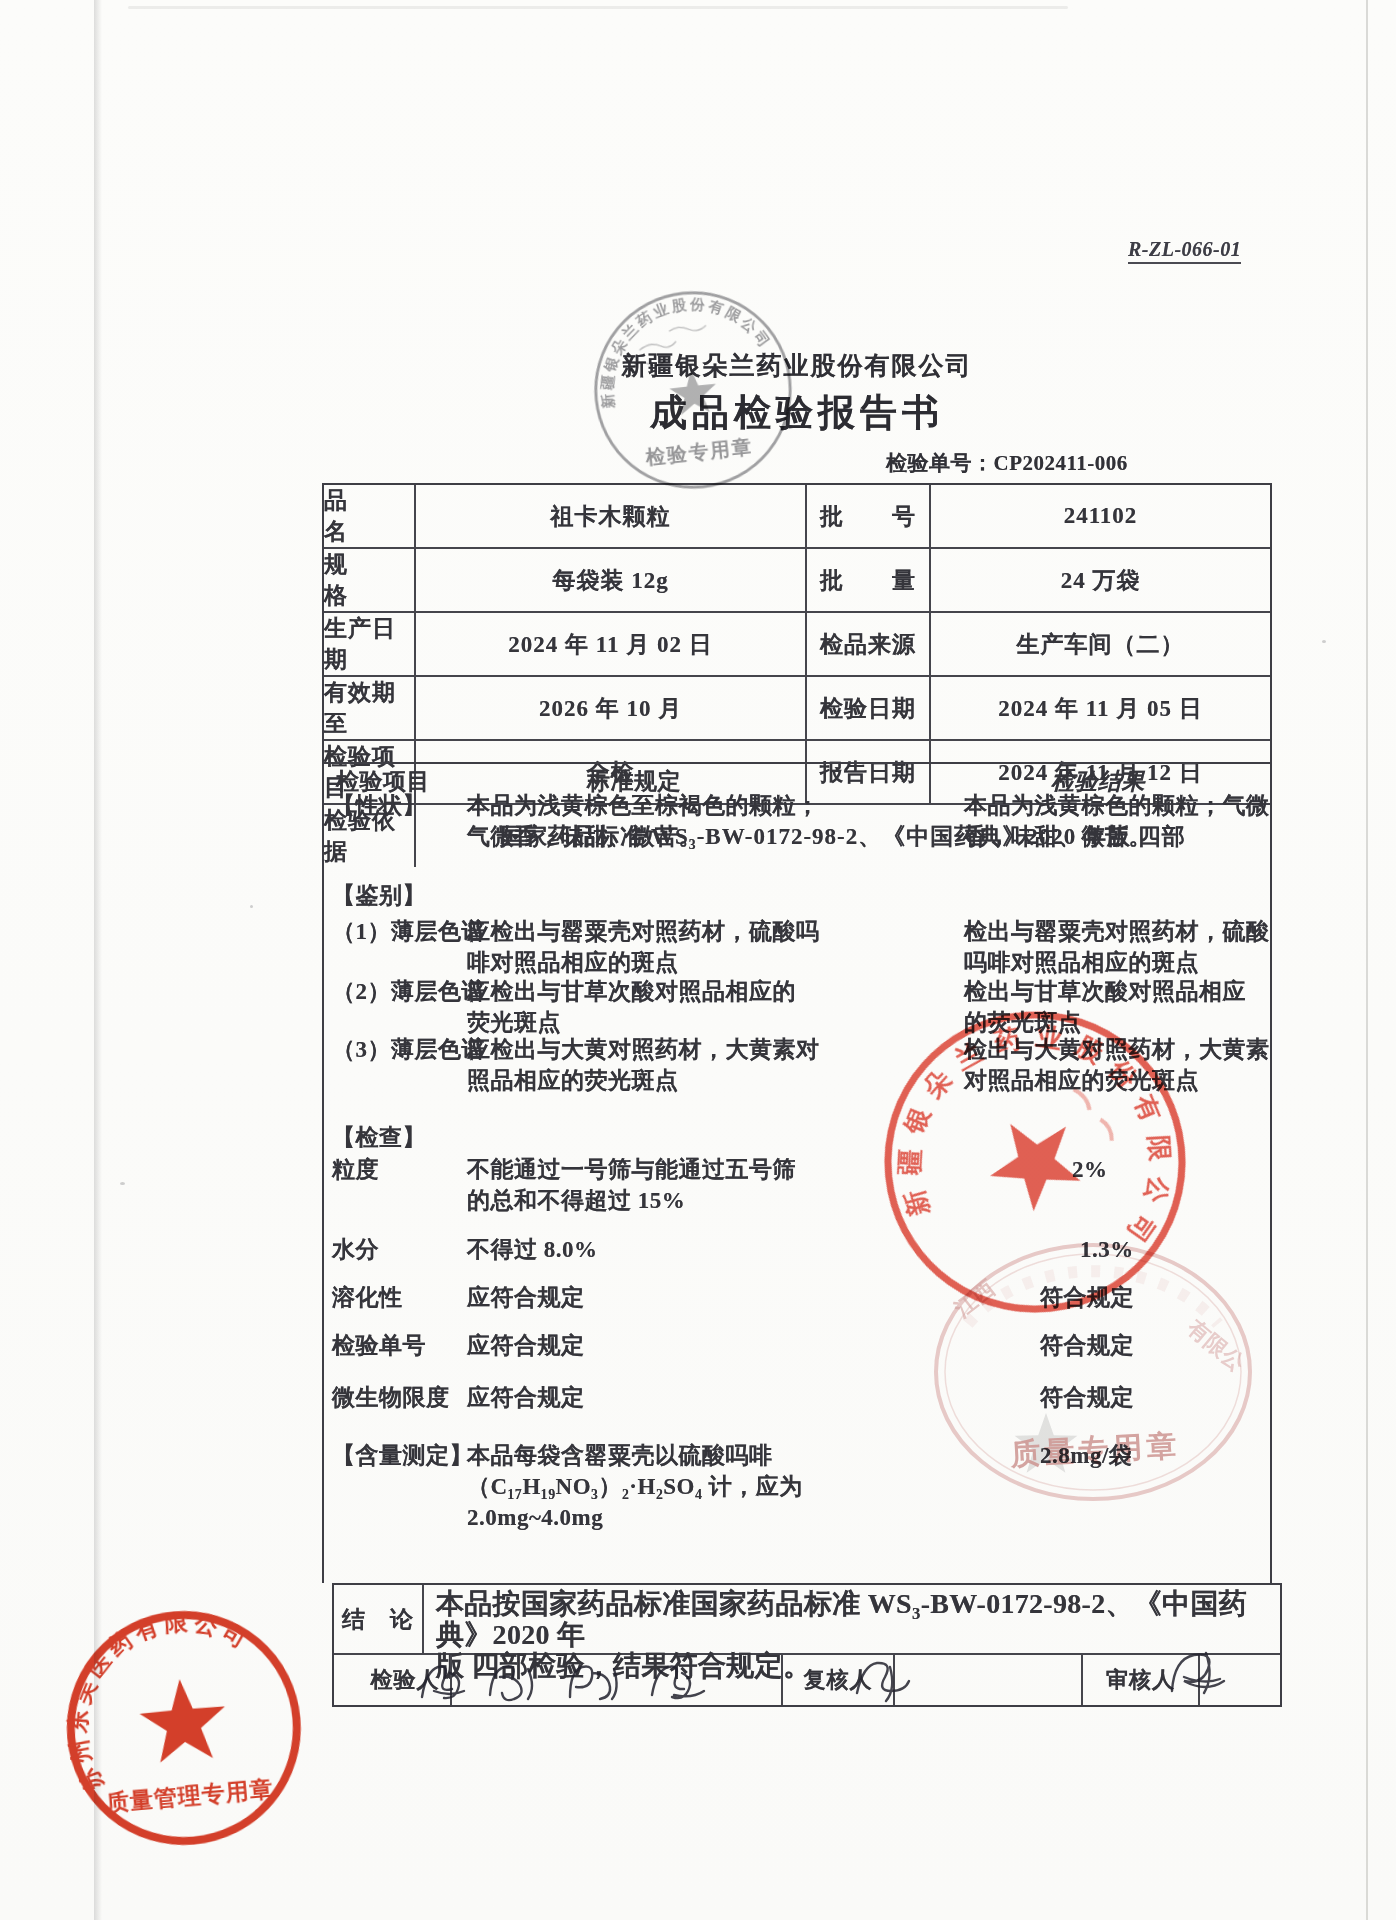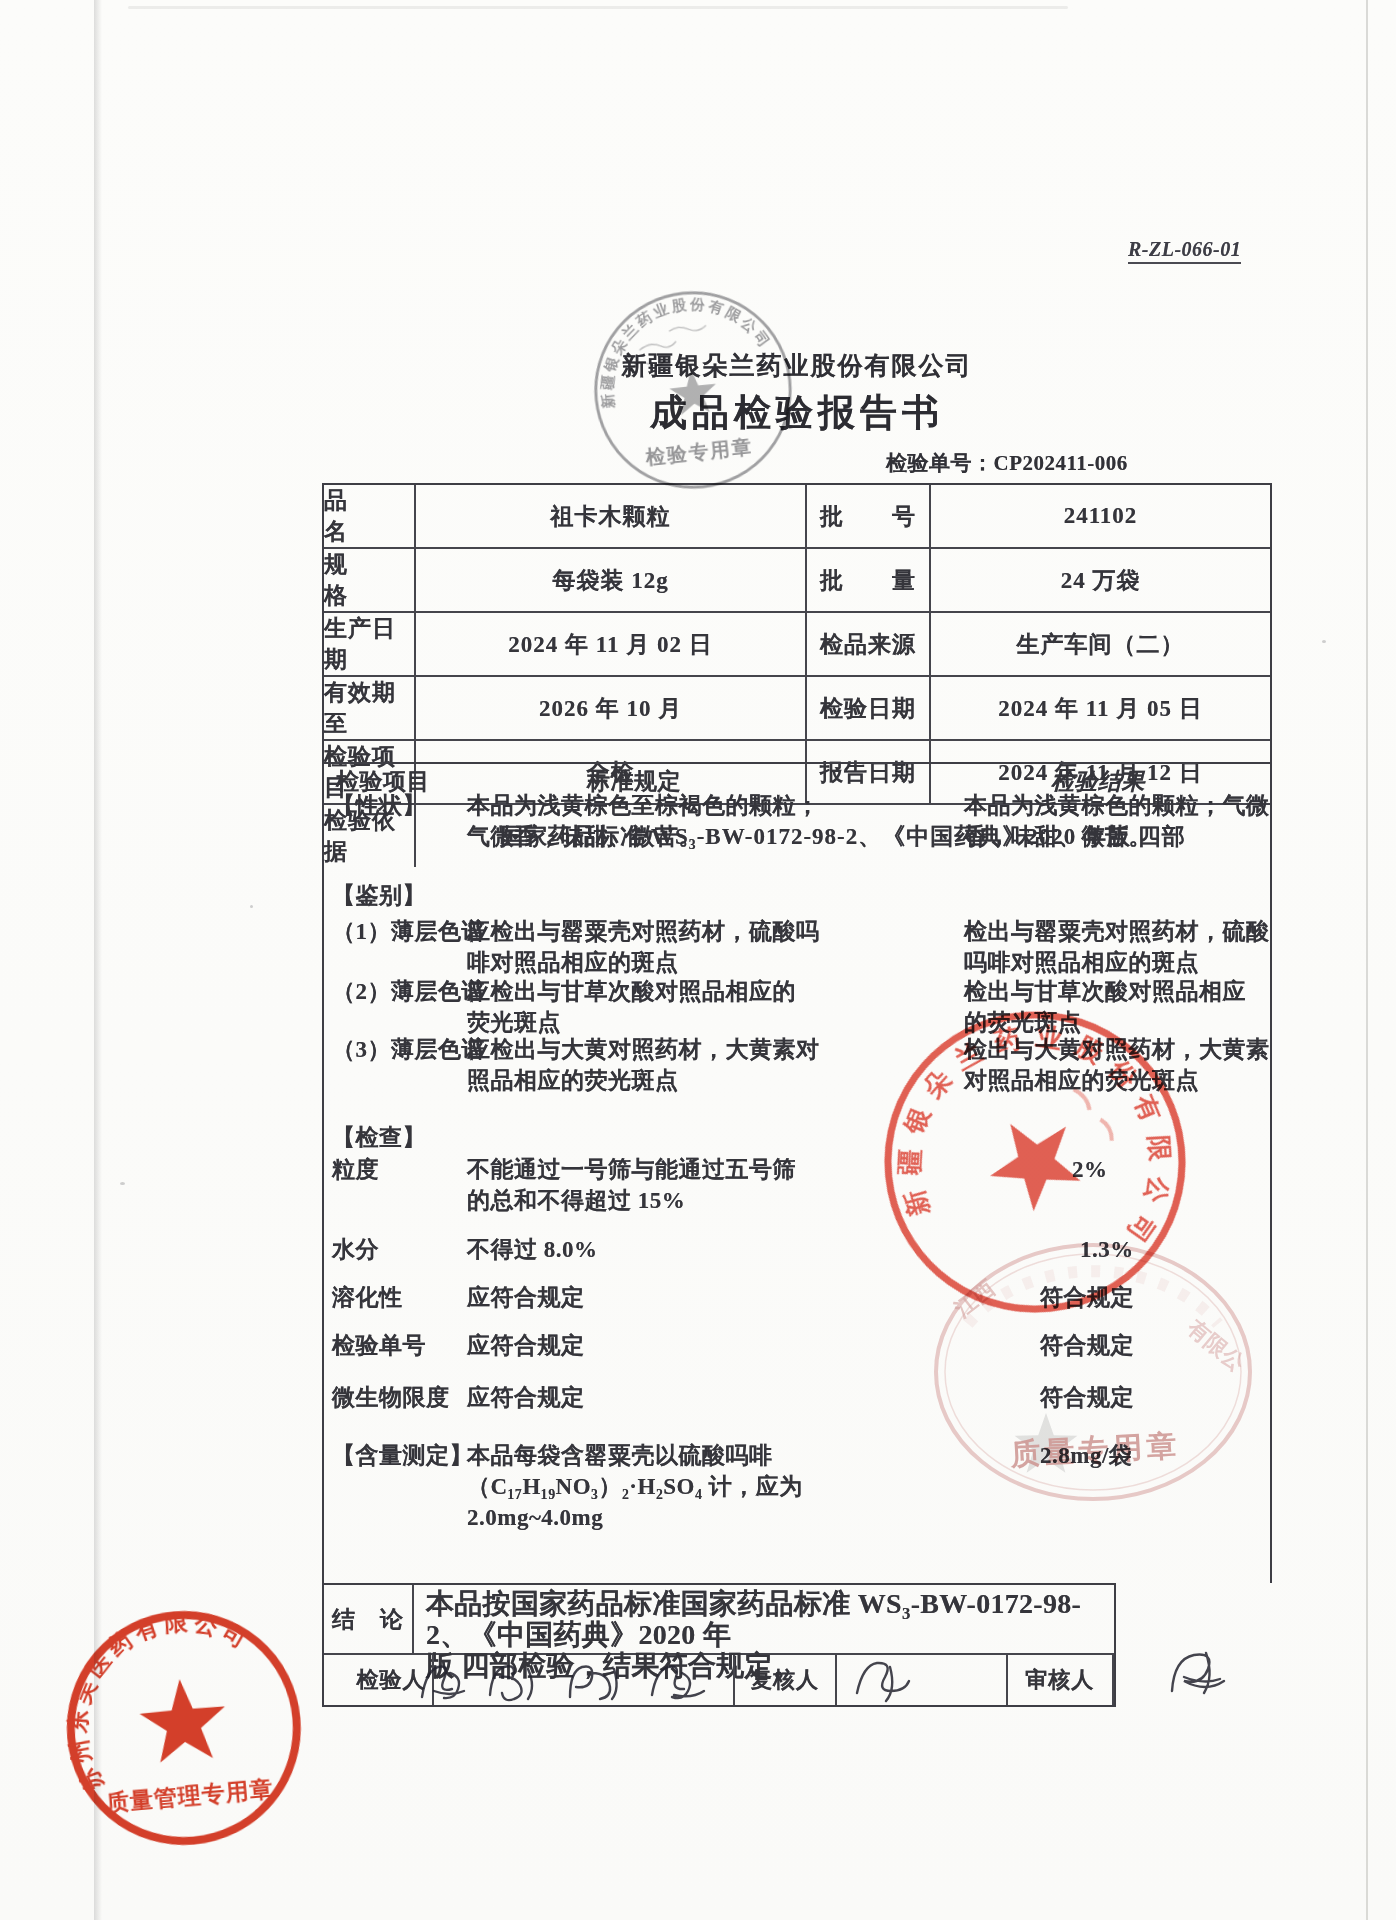--- a/index.html
+++ b/index.html
@@ -35,21 +35,21 @@
   .hd-res{left:672px;top:2px;width:204px;text-align:center;font-style:italic;}
   .item{left:8px;}
   .std{left:143px;width:384px;white-space:pre-line;}
   .res{left:640px;width:320px;white-space:pre-line;}
   .t-xz{top:26px;} .t-jb{top:116px;} .t-j1{top:152px;} .t-j2{top:212px;} .t-j3{top:270px;}
   .t-jc{top:358px;} .t-ld{top:390px;} .t-sf{top:470px;} .t-rh{top:518px;} .t-zl{top:566px;}
   .t-ws{top:618px;} .t-hl{top:676px;}
   .res-ld{left:748px;width:auto;} .res-sf{left:756px;width:auto;}
   .res-short{left:716px;width:auto;}
   
-  .footer-box{left:322px;top:1583px;width:794px;height:124px;border:2px solid #3e3e45;box-sizing:border-box;}
+  .footer-box{left:332px;top:1583px;width:950px;height:124px;border:2px solid #3e3e45;box-sizing:border-box;}
   .concl-row{display:flex;height:70px;border-bottom:2px solid #45454c;box-sizing:border-box;}
   .concl-label{width:90px;border-right:2px solid #45454c;display:flex;align-items:center;justify-content:center;font-size:23px;font-weight:600;letter-spacing:1px;box-sizing:border-box;}
   .concl-text{flex:1;padding:3px 12px;font-size:28px;font-weight:600;line-height:31px;white-space:pre-line;letter-spacing:.3px;}
   .sign-row{display:flex;height:50px;padding-left:26px;}
   .fcell{border-left:2px solid #45454c;display:flex;align-items:center;justify-content:center;font-size:22px;font-weight:600;letter-spacing:1px;box-sizing:border-box;}
   .fcell.nl{border-left:none;}
   .w90{width:90px;} .w331{width:331px;} .w112{width:112px;} .w188{width:188px;} .w117{width:117px;} .wrest{flex:1;}
   
   .stamp{mix-blend-mode:multiply;}
   .stamp-gray{left:585px;top:282px;width:216px;height:216px;opacity:.8;filter:blur(.4px);transform:rotate(-6deg);}

